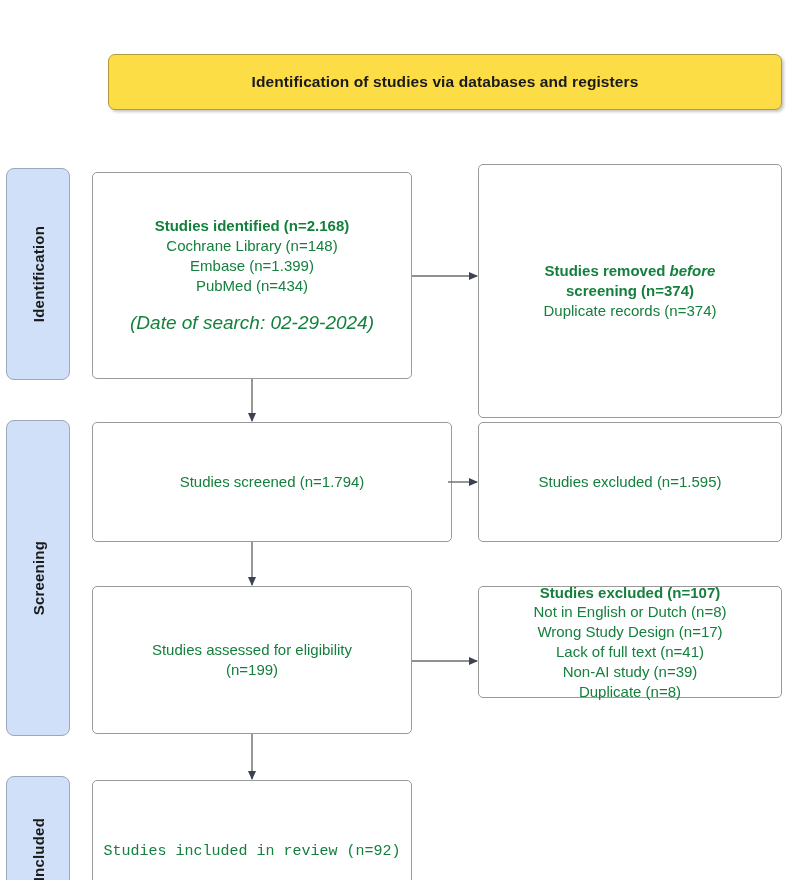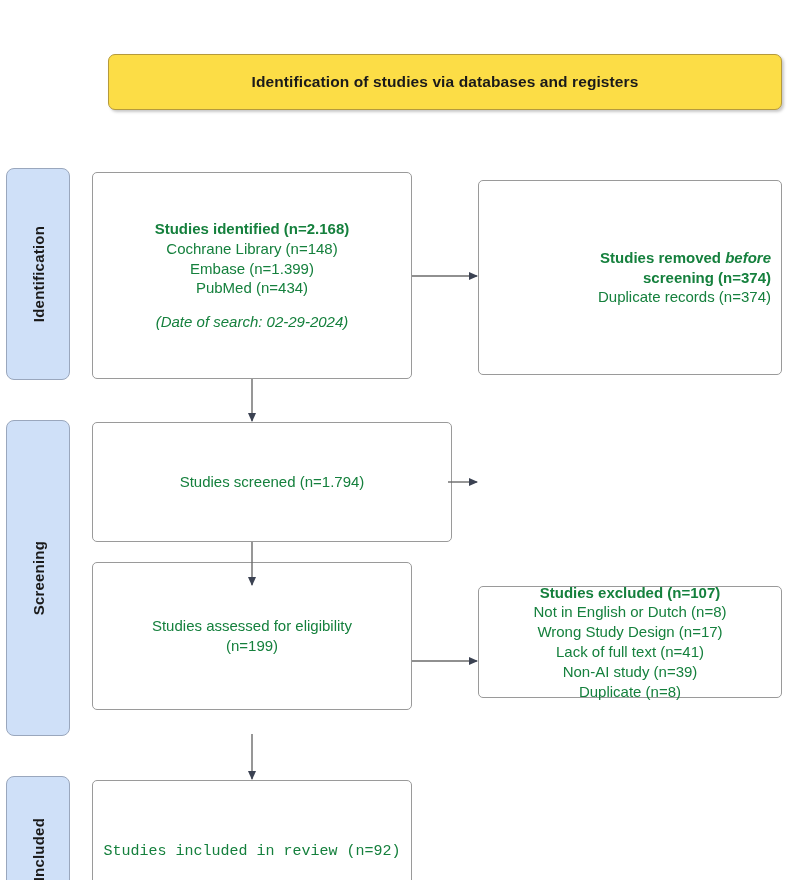--- a/index.html
+++ b/index.html
@@ -85,32 +85,32 @@
     padding: 6px 10px;
   }
   .box-inner {
     width: 100%;
     line-height: 1.32;
     font-size: 15px;
     color: #15803d;
   }
   .line { display: block; }
   .line.bold { font-weight: bold; }
-  .line.italic { font-style: italic; font-size: 15px; }
+  .line.italic { font-style: italic; font-size: 19px; }
   .line.spacer { height: 14px; }
   .em-italic { font-style: italic; }
 
   
   #box-identified  { left: 92px;  top: 124px; width: 320px; height: 207px; }
   #box-screened    { left: 92px;  top: 374px; width: 360px; height: 120px; }
-  #box-eligibility { left: 92px;  top: 514px; width: 320px; height: 148px; }
+  #box-eligibility { left: 92px;  top: 538px; width: 320px; height: 148px; }
   #box-included    { left: 92px;  top: 732px; width: 320px; height: 144px; font-family: Liberation Mono, monospace; }
 
   
-  #box-removed        { left: 478px; top: 132px; width: 304px; height: 195px; text-align: right; }
+  #box-removed        { left: 478px; top: 116px; width: 304px; height: 254px; }
   #box-excluded-scr   { left: 478px; top: 374px; width: 304px; height: 120px; }
   #box-excluded-elig  { left: 478px; top: 538px; width: 304px; height: 112px; }
 
   
   .connector {
     position: absolute;
     pointer-events: none;
   }
   .connector line, .connector polygon, .connector path {
     shape-rendering: geometricPrecision;
@@ -153,20 +153,25 @@
       <span class="line">Duplicate records (n=374)</span>
     </div>
   </div>
 
   <div class="box" id="box-screened">
     <div class="box-inner">
       <span class="line">Studies screened (n=1.794)</span>
     </div>
   </div>
 
+  <div class="box" id="box-excluded-scr">
+    <div class="box-inner">
+      <span class="line">Studies excluded (n=1.595)</span>
+    </div>
+  </div>
 
   <div class="box" id="box-eligibility">
     <div class="box-inner">
       <span class="line">Studies assessed for eligibility</span>
       <span class="line">(n=199)</span>
     </div>
   </div>
 
   <div class="box" id="box-excluded-elig">
     <div class="box-inner">

